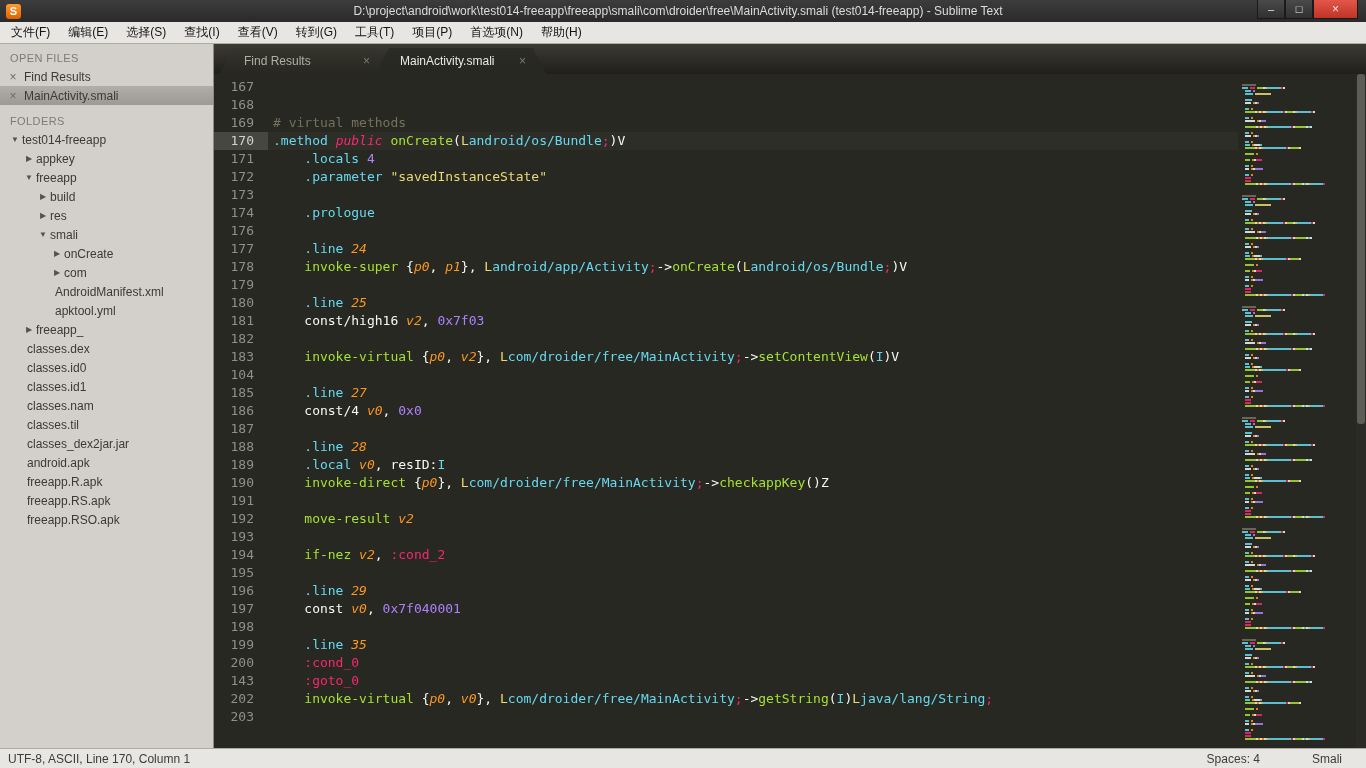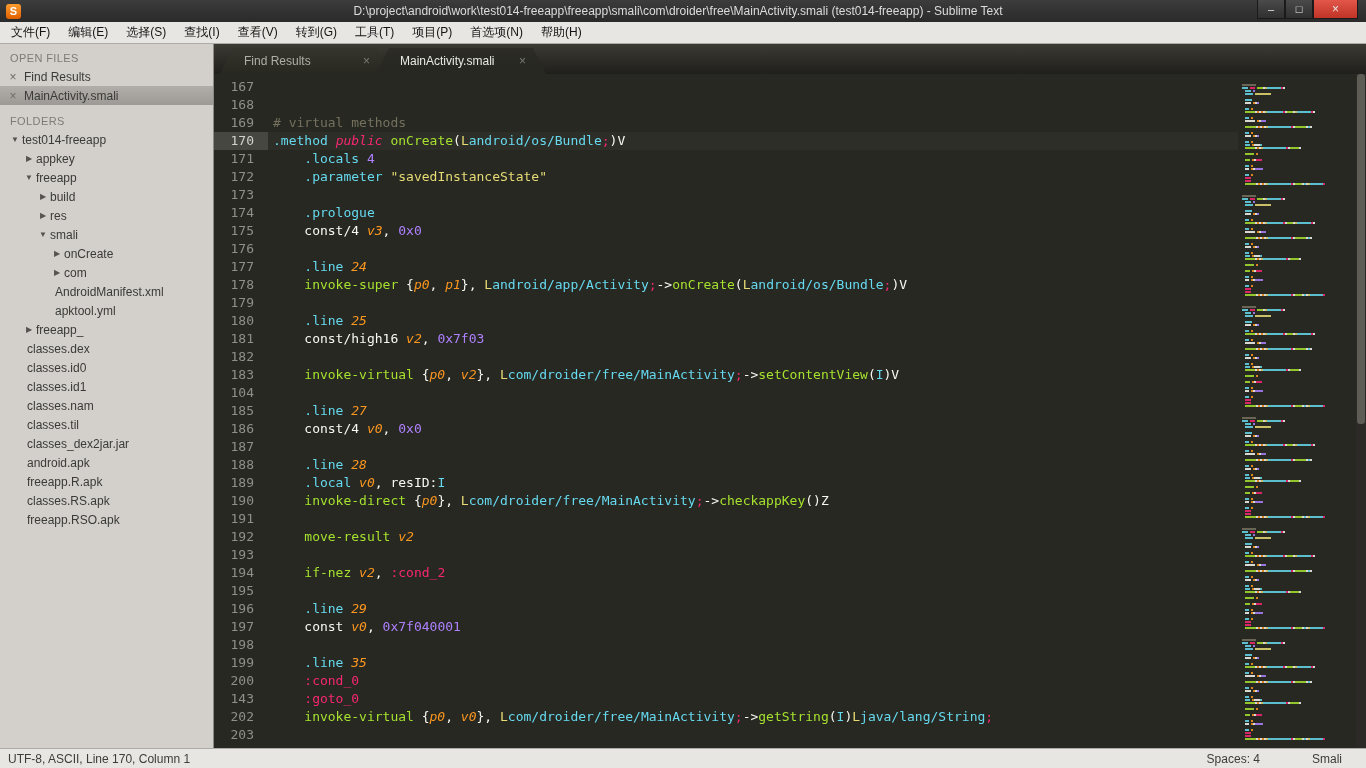--- a/index.html
+++ b/index.html
@@ -202,21 +202,21 @@
           <div class="tree-row" style="padding-left: 22px;">
             <span class="tree-spacer"></span>
             <span class="tree-label">android.apk</span>
           </div>
           <div class="tree-row" style="padding-left: 22px;">
             <span class="tree-spacer"></span>
             <span class="tree-label">freeapp.R.apk</span>
           </div>
           <div class="tree-row" style="padding-left: 22px;">
             <span class="tree-spacer"></span>
-            <span class="tree-label">classes.RS.apk</span>
+            <span class="tree-label">freeapp.RS.apk</span>
           </div>
           <div class="tree-row" style="padding-left: 22px;">
             <span class="tree-spacer"></span>
             <span class="tree-label">freeapp.RSO.apk</span>
           </div>
         </div>
     </div>
 
     <div class="editor-pane">
       <div class="tab-bar">
@@ -232,21 +232,20 @@
       <div class="editor-body">
         <div class="code-area">
             <div class="code-line"><span class="gutter">167</span><span class="code-text"></span></div>
             <div class="code-line"><span class="gutter">168</span><span class="code-text"></span></div>
             <div class="code-line"><span class="gutter">169</span><span class="code-text"><span class="tok-cm"># virtual methods</span></span></div>
             <div class="code-line active"><span class="gutter">170</span><span class="code-text"><span class="tok-c">.method</span><span class="tok-w"> </span><span class="tok-pi">public</span><span class="tok-w"> </span><span class="tok-g">onCreate</span><span class="tok-w">(</span><span class="tok-y">L</span><span class="tok-c">android/os/Bundle</span><span class="tok-p">;</span><span class="tok-w">)V</span></span></div>
             <div class="code-line"><span class="gutter">171</span><span class="code-text"><span class="tok-w">    </span><span class="tok-c">.locals</span><span class="tok-w"> </span><span class="tok-n">4</span></span></div>
             <div class="code-line"><span class="gutter">172</span><span class="code-text"><span class="tok-w">    </span><span class="tok-c">.parameter</span><span class="tok-w"> </span><span class="tok-y">"savedInstanceState"</span></span></div>
             <div class="code-line"><span class="gutter">173</span><span class="code-text"></span></div>
             <div class="code-line"><span class="gutter">174</span><span class="code-text"><span class="tok-w">    </span><span class="tok-c">.prologue</span></span></div>
-            <div class="code-line"><span class="gutter">175</span><span class="code-text"><span class="tok-w">    </span><span class="tok-w">const/4</span><span class="tok-w"> </span><span class="tok-o">v3</span><span class="tok-w">, </span><span class="tok-n">0x0</span></span></div>
             <div class="code-line"><span class="gutter">176</span><span class="code-text"></span></div>
             <div class="code-line"><span class="gutter">177</span><span class="code-text"><span class="tok-w">    </span><span class="tok-c">.line</span><span class="tok-w"> </span><span class="tok-o">24</span></span></div>
             <div class="code-line"><span class="gutter">178</span><span class="code-text"><span class="tok-w">    </span><span class="tok-g">invoke-super</span><span class="tok-w"> {</span><span class="tok-o">p0</span><span class="tok-w">, </span><span class="tok-o">p1</span><span class="tok-w">}, </span><span class="tok-y">L</span><span class="tok-c">android/app/Activity</span><span class="tok-p">;</span><span class="tok-w">-&gt;</span><span class="tok-g">onCreate</span><span class="tok-w">(</span><span class="tok-y">L</span><span class="tok-c">android/os/Bundle</span><span class="tok-p">;</span><span class="tok-w">)V</span></span></div>
             <div class="code-line"><span class="gutter">179</span><span class="code-text"></span></div>
             <div class="code-line"><span class="gutter">180</span><span class="code-text"><span class="tok-w">    </span><span class="tok-c">.line</span><span class="tok-w"> </span><span class="tok-o">25</span></span></div>
             <div class="code-line"><span class="gutter">181</span><span class="code-text"><span class="tok-w">    </span><span class="tok-w">const/high16</span><span class="tok-w"> </span><span class="tok-o">v2</span><span class="tok-w">, </span><span class="tok-n">0x7f03</span></span></div>
             <div class="code-line"><span class="gutter">182</span><span class="code-text"></span></div>
             <div class="code-line"><span class="gutter">183</span><span class="code-text"><span class="tok-w">    </span><span class="tok-g">invoke-virtual</span><span class="tok-w"> {</span><span class="tok-o">p0</span><span class="tok-w">, </span><span class="tok-o">v2</span><span class="tok-w">}, </span><span class="tok-y">L</span><span class="tok-c">com/droider/free/MainActivity</span><span class="tok-p">;</span><span class="tok-w">-&gt;</span><span class="tok-g">setContentView</span><span class="tok-w">(</span><span class="tok-c">I</span><span class="tok-w">)V</span></span></div>
             <div class="code-line"><span class="gutter">104</span><span class="code-text"></span></div>
             <div class="code-line"><span class="gutter">185</span><span class="code-text"><span class="tok-w">    </span><span class="tok-c">.line</span><span class="tok-w"> </span><span class="tok-o">27</span></span></div>

